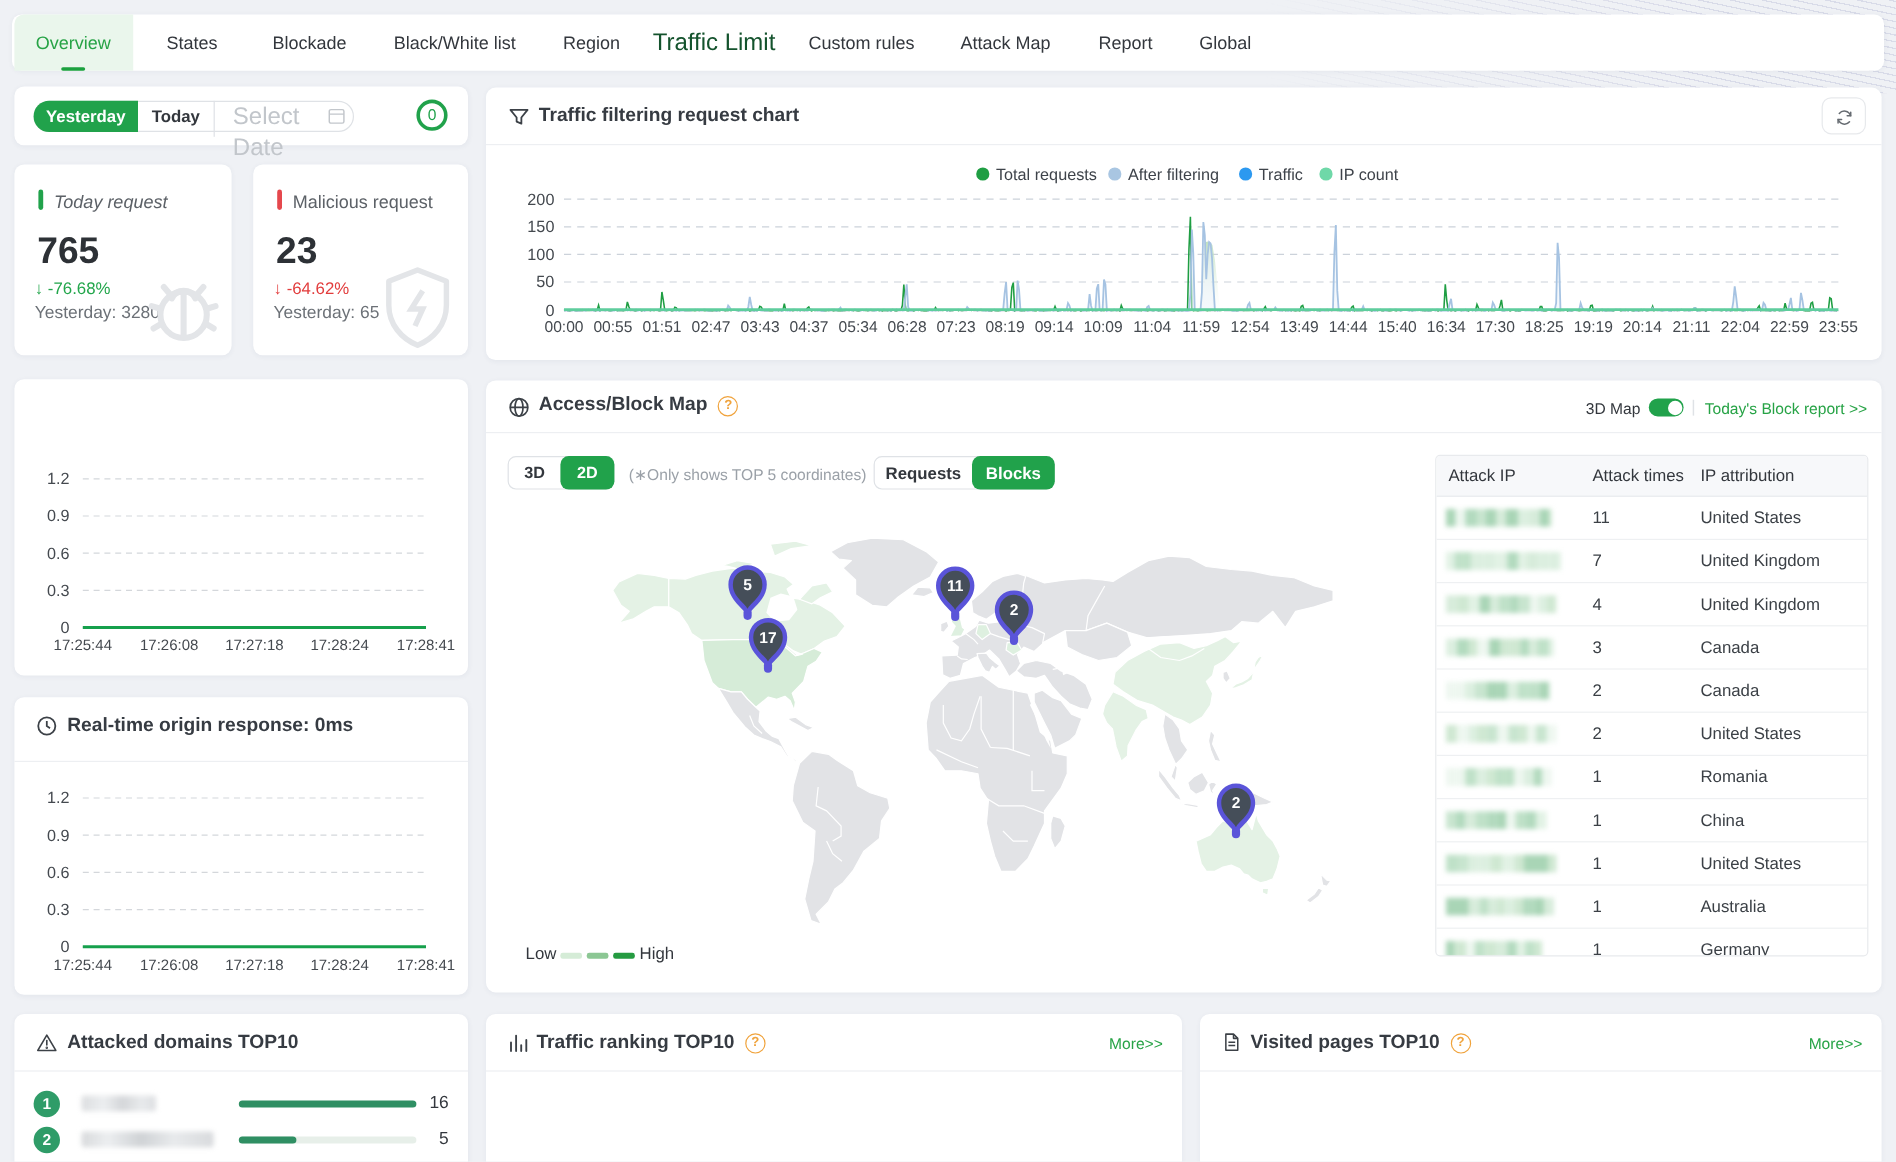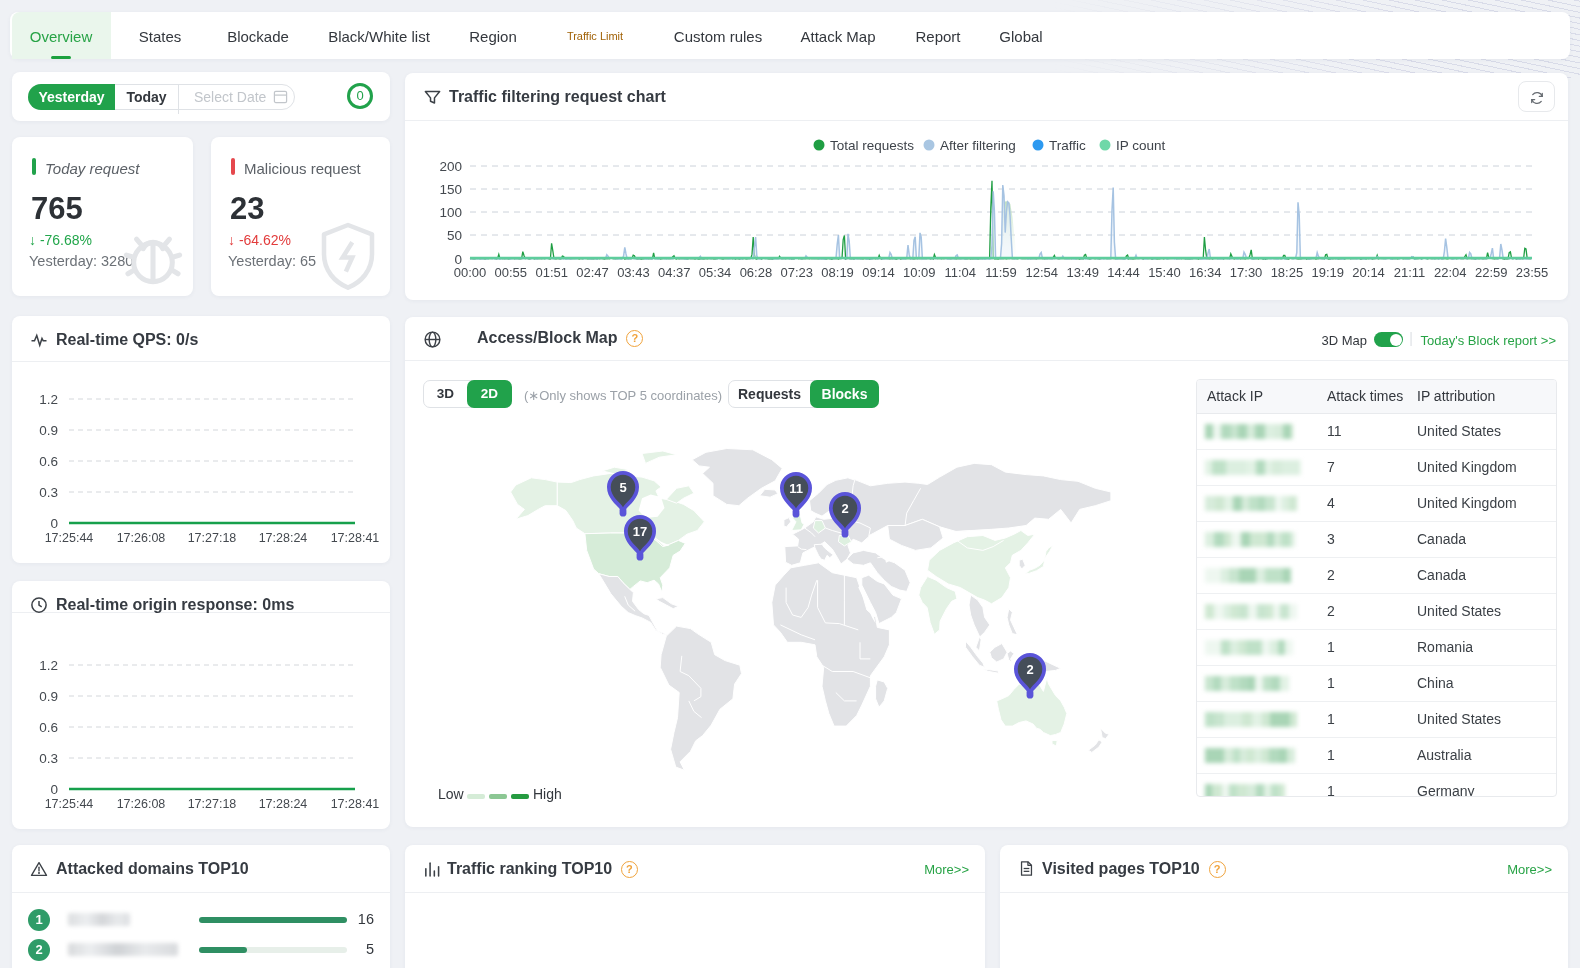--- a/index.html
+++ b/index.html
@@ -17,33 +17,33 @@
 <body>
   <div style="position:absolute; right:0; top:0; width:620px; height:78px; background:repeating-linear-gradient(12deg, rgba(174,176,209,.34) 0 1px, rgba(0,0,0,0) 1px 5.5px); -webkit-mask-image:linear-gradient(to left, #000 25%, rgba(0,0,0,0) 85%); mask-image:linear-gradient(to left, #000 25%, rgba(0,0,0,0) 85%);"></div>
 
   <div style="position:absolute; left:10px; top:12px; width:1560px; height:47px; background:#fff; border-radius:8px; box-shadow:0 1px 4px rgba(40,60,90,.05);"></div>
   <div style="position:absolute; left:12px; top:12px; width:99px; height:47px; background:#eaf6ec; border-radius:8px 0 0 0;"></div>
   <span style="position:absolute; left:61px; top:36px; transform:translate(-50%,-50%); font-size:15px; color:#27a346; white-space:nowrap;">Overview</span>
 <span style="position:absolute; left:160px; top:36px; transform:translate(-50%,-50%); font-size:15px; color:#33373d; white-space:nowrap;">States</span>
 <span style="position:absolute; left:258px; top:36px; transform:translate(-50%,-50%); font-size:15px; color:#33373d; white-space:nowrap;">Blockade</span>
 <span style="position:absolute; left:379px; top:36px; transform:translate(-50%,-50%); font-size:15px; color:#33373d; white-space:nowrap;">Black/White list</span>
 <span style="position:absolute; left:493px; top:36px; transform:translate(-50%,-50%); font-size:15px; color:#33373d; white-space:nowrap;">Region</span>
-<span style="position:absolute; left:595px; top:36px; transform:translate(-50%,-50%); font-size:11px; color:#a16207; white-space:nowrap;text-align:center;">Traffic Limit</span>
+<span style="position:absolute; left:595px; top:36px; transform:translate(-50%,-50%); font-size:20px; color:#14532d; white-space:nowrap;text-align:center;">Traffic Limit</span>
 <span style="position:absolute; left:718px; top:36px; transform:translate(-50%,-50%); font-size:15px; color:#33373d; white-space:nowrap;">Custom rules</span>
 <span style="position:absolute; left:838px; top:36px; transform:translate(-50%,-50%); font-size:15px; color:#33373d; white-space:nowrap;">Attack Map</span>
 <span style="position:absolute; left:938px; top:36px; transform:translate(-50%,-50%); font-size:15px; color:#33373d; white-space:nowrap;">Report</span>
 <span style="position:absolute; left:1021px; top:36px; transform:translate(-50%,-50%); font-size:15px; color:#33373d; white-space:nowrap;">Global</span>
 
   <div style="position:absolute; left:51px; top:56px; width:20px; height:3px; border-radius:2px; background:#1ba13e;"></div>
 
   <div class="card" style="left:12px; top:72px; width:378px; height:49px;">
     <div style="position:absolute; left:16px; top:12px; height:26px; width:267px; border:1px solid #dfe2e6; border-radius:13px;"></div>
     <div style="position:absolute; left:16px; top:12px; width:87px; height:26px; background:#21a24b; border-radius:13px 0 0 13px; color:#fff; font-size:14px; font-weight:bold; text-align:center; line-height:26px;">Yesterday</div>
     <div style="position:absolute; left:103px; top:12px; width:64px; height:30px; border-right:1px solid #dfe2e6; font-size:14px; font-weight:bold; color:#33373d; text-align:center; line-height:26px;">Today</div>
-    <div style="position:absolute; left:182px; top:12px; width:90px; font-size:14px; color:#c2c6cb; line-height:26px;">Select Date</div>
+    <div style="position:absolute; left:182px; top:12px; width:90px; font-size:20px; color:#c2c6cb; line-height:26px;">Select Date</div>
     <svg style="position:absolute; left:261px; top:17px;" width="15" height="15" viewBox="0 0 16 16" fill="none" stroke="#c2c6cb" stroke-width="1.3">
       <rect x="1.5" y="2.5" width="13" height="12" rx="1.5"></rect>
       <line x1="1.5" y1="6.5" x2="14.5" y2="6.5"></line>
     </svg>
     <div style="position:absolute; left:335px; top:11px; width:26px; height:26px; border:3px solid #21a24b; border-radius:50%; color:#21a24b; font-size:13px; text-align:center; line-height:20px;">0</div>
   </div>
 
   <div class="card" style="left:12px; top:137px; width:181px; height:159px; overflow:hidden;">
     <div style="position:absolute; left:20px; top:21px; width:4px; height:17px; background:#21a24b; border-radius:2px;"></div>
     <div style="position:absolute; left:33px; top:23px; font-size:15px; color:#5c6167;font-style:italic;">Today request</div>
@@ -68,26 +68,20 @@
     <div style="position:absolute; left:19px; top:56px; font-size:31px; font-weight:bold; color:#2d3136; line-height:31px;">23</div>
     <div style="position:absolute; left:17px; top:95px; font-size:14px; color:#e23c3c;">↓ -64.62%</div>
     <div style="position:absolute; left:17px; top:116px; font-size:14.5px; color:#6c7177;">Yesterday: 65</div>
     <svg style="position:absolute; left:105px; top:80px;" width="64" height="80" viewBox="0 0 24 28" fill="none" stroke="#e3e5e8" stroke-width="1.7" stroke-linejoin="round">
       <path d="M12 2 L21 5.5 V13 c0 6-4 10.5-9 12.5 C7 23.5 3 19 3 13 V5.5 Z"></path>
       <path d="M13.6 8.5 L10 14.2 h3.6 L11.2 19.5" stroke-linejoin="miter"></path>
     </svg>
   </div>
 
   <div class="card" style="left:12px; top:316px; width:378px; height:247px;">
-    <div class="hdr" style="height:46px;">
-      <svg class="hicon" width="18" height="18" viewBox="0 0 24 24" fill="none" stroke="#3c4147" stroke-width="2">
-        <path d="M2 13 h4 l3-7 4 13 3-9 1.6 3 H22"></path>
-      </svg>
-      <div class="ttl" style="left:44px;">Real-time QPS: 0/s</div>
-    </div>
     <svg style="position:absolute; left:0; top:46px;" width="378" height="200" viewBox="0 0 378 200">
       <text x="46" y="41.5" text-anchor="end" font-size="13.5" fill="#44494f">1.2</text>
 <line x1="57" y1="37" x2="343" y2="37" stroke="#d4d7db" stroke-width="1" stroke-dasharray="5,4"></line>
 <text x="46" y="72.5" text-anchor="end" font-size="13.5" fill="#44494f">0.9</text>
 <line x1="57" y1="68" x2="343" y2="68" stroke="#d4d7db" stroke-width="1" stroke-dasharray="5,4"></line>
 <text x="46" y="103.5" text-anchor="end" font-size="13.5" fill="#44494f">0.6</text>
 <line x1="57" y1="99" x2="343" y2="99" stroke="#d4d7db" stroke-width="1" stroke-dasharray="5,4"></line>
 <text x="46" y="134.5" text-anchor="end" font-size="13.5" fill="#44494f">0.3</text>
 <line x1="57" y1="130" x2="343" y2="130" stroke="#d4d7db" stroke-width="1" stroke-dasharray="5,4"></line>
 <text x="46" y="165.5" text-anchor="end" font-size="13.5" fill="#44494f">0</text>
@@ -95,21 +89,21 @@
 <line x1="57" y1="161" x2="343" y2="161" stroke="#16a04c" stroke-width="2.5"></line>
 <text x="57" y="180" text-anchor="middle" font-size="12.5" fill="#44494f">17:25:44</text>
 <text x="129" y="180" text-anchor="middle" font-size="12.5" fill="#44494f">17:26:08</text>
 <text x="200" y="180" text-anchor="middle" font-size="12.5" fill="#44494f">17:27:18</text>
 <text x="271" y="180" text-anchor="middle" font-size="12.5" fill="#44494f">17:28:24</text>
 <text x="343" y="180" text-anchor="middle" font-size="12.5" fill="#44494f">17:28:41</text>
 </svg>
   </div>
 
   <div class="card" style="left:12px; top:581px; width:378px; height:248px;">
-    <div class="hdr" style="height:32px;">
+    <div class="hdr" style="height:54px;">
       <svg class="hicon" width="18" height="18" viewBox="0 0 24 24" fill="none" stroke="#3c4147" stroke-width="2">
         <circle cx="12" cy="12" r="9.5"></circle>
         <path d="M12 6.5 V12 l3.6 2.4"></path>
       </svg>
       <div class="ttl" style="left:44px;">Real-time origin response: 0ms</div>
     </div>
     <svg style="position:absolute; left:0; top:47px;" width="378" height="200" viewBox="0 0 378 200">
       <text x="46" y="41.5" text-anchor="end" font-size="13.5" fill="#44494f">1.2</text>
 <line x1="57" y1="37" x2="343" y2="37" stroke="#d4d7db" stroke-width="1" stroke-dasharray="5,4"></line>
 <text x="46" y="72.5" text-anchor="end" font-size="13.5" fill="#44494f">0.9</text>
@@ -224,21 +218,21 @@
 </svg>
   </div>
 
   <div class="card" style="left:405px; top:317px; width:1163px; height:510px;">
     <div class="hdr" style="height:44px;">
       <svg class="hicon" style="top:13px;" width="19" height="19" viewBox="0 0 24 24" fill="none" stroke="#3c4147" stroke-width="1.8">
         <circle cx="12" cy="12" r="9.3"></circle>
         <ellipse cx="12" cy="12" rx="4.2" ry="9.3"></ellipse>
         <line x1="2.7" y1="12" x2="21.3" y2="12"></line>
       </svg>
-      <div class="ttl" style="left:44px; top:12px;margin-left:28px;">Access/Block Map&nbsp; <span class="qmark">?</span></div>
+      <div class="ttl" style="left:44px; top:12px;">Access/Block Map&nbsp; <span class="qmark">?</span></div>
       <span style="position:absolute; right:201px; top:16px; font-size:13px; color:#33373d;">3D Map</span>
       <span style="position:absolute; right:165px; top:15px; width:29px; height:15px; background:#21a24b; border-radius:8px;">
         <span style="position:absolute; right:1.5px; top:1.5px; width:12px; height:12px; background:#fff; border-radius:50%;"></span>
       </span>
       <span style="position:absolute; right:155px; top:13px; color:#dfe2e6; font-size:14px;">|</span>
       <span style="position:absolute; right:12px; top:16px; font-size:13px; color:#27a346;">Today's Block report &gt;&gt;</span>
     </div>
     <div style="position:absolute; left:18px; top:63px; width:89px; height:28px; border:1px solid #dfe2e6; border-radius:7px;"></div>
     <div style="position:absolute; left:18px; top:63px; width:45px; height:28px; font-size:13.5px; font-weight:bold; color:#33373d; text-align:center; line-height:28px;">3D</div>
     <div style="position:absolute; left:62px; top:63px; width:45px; height:28px; background:#21a24b; border-radius:7px; color:#fff; font-size:13.5px; font-weight:bold; text-align:center; line-height:28px;">2D</div>

